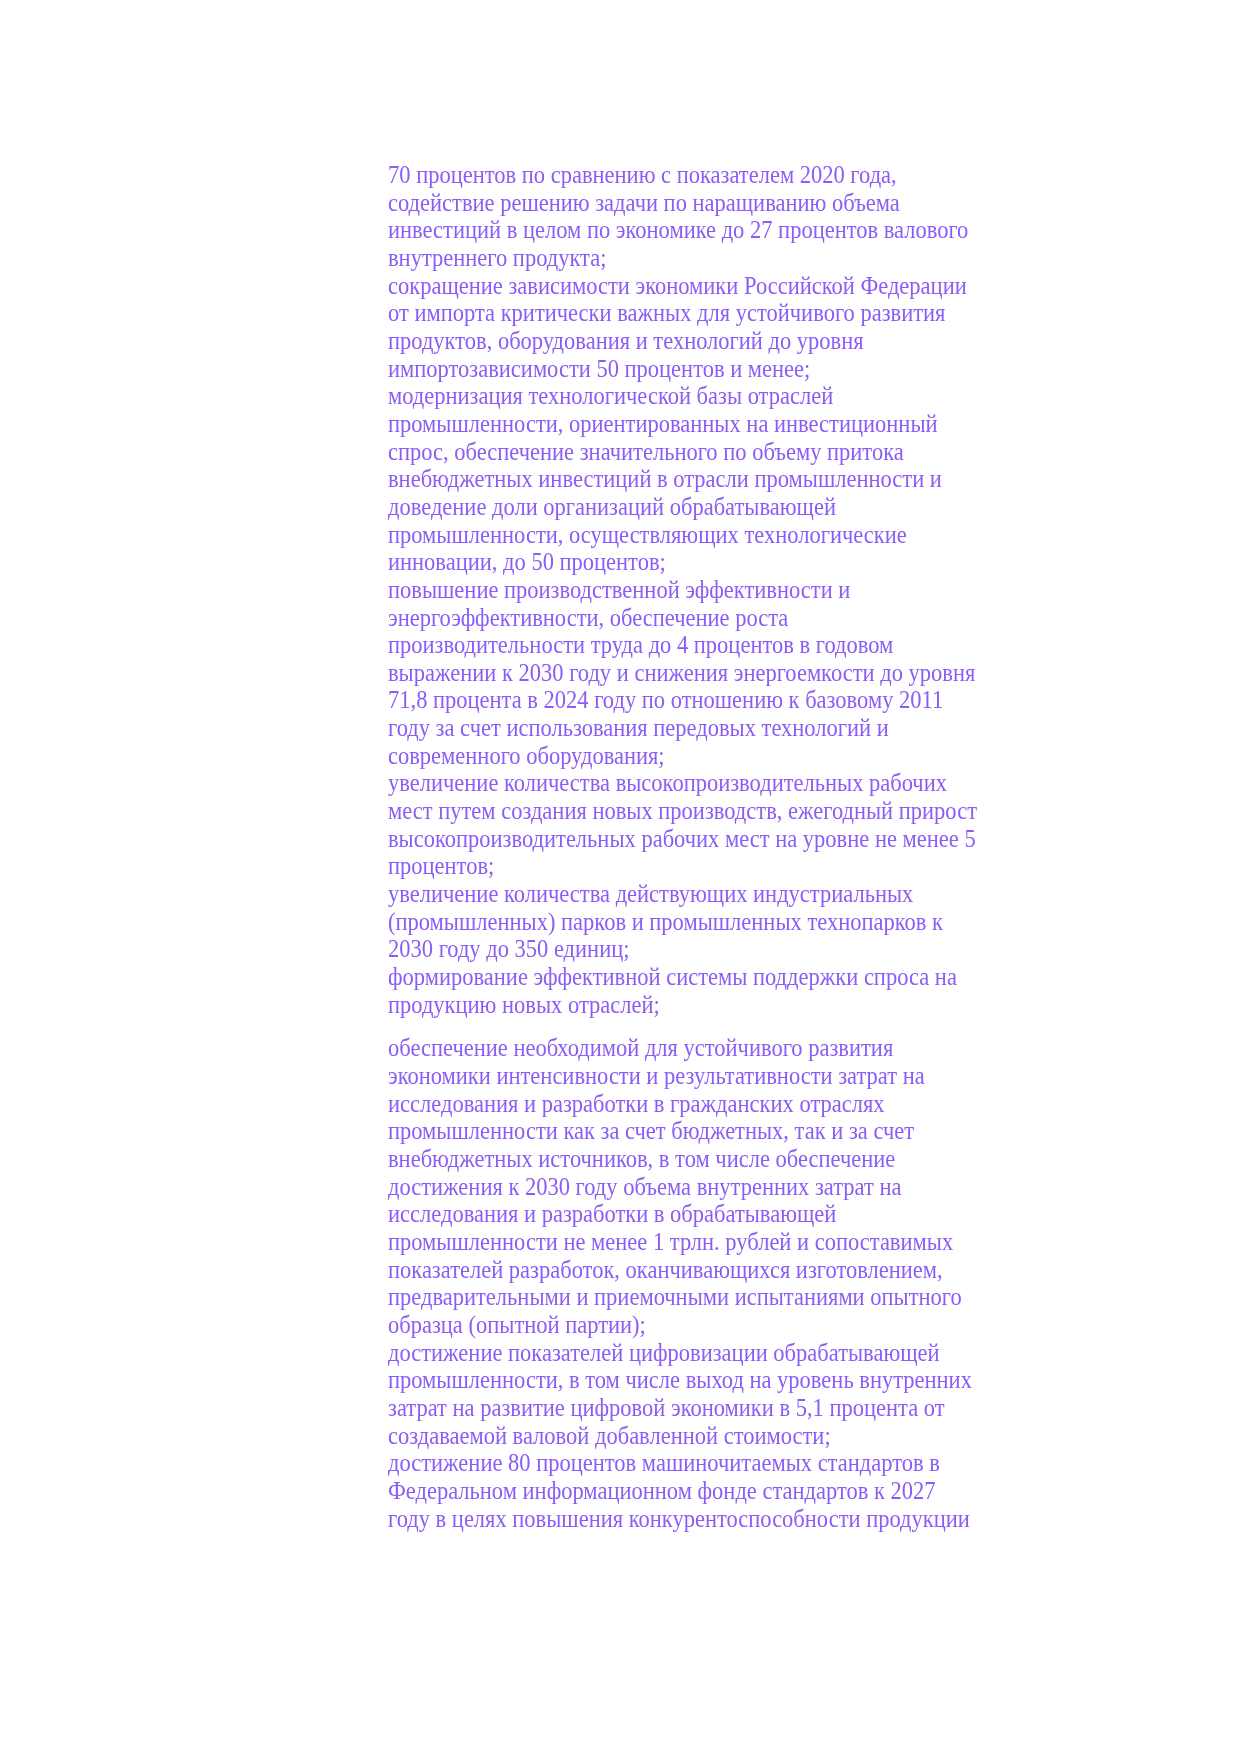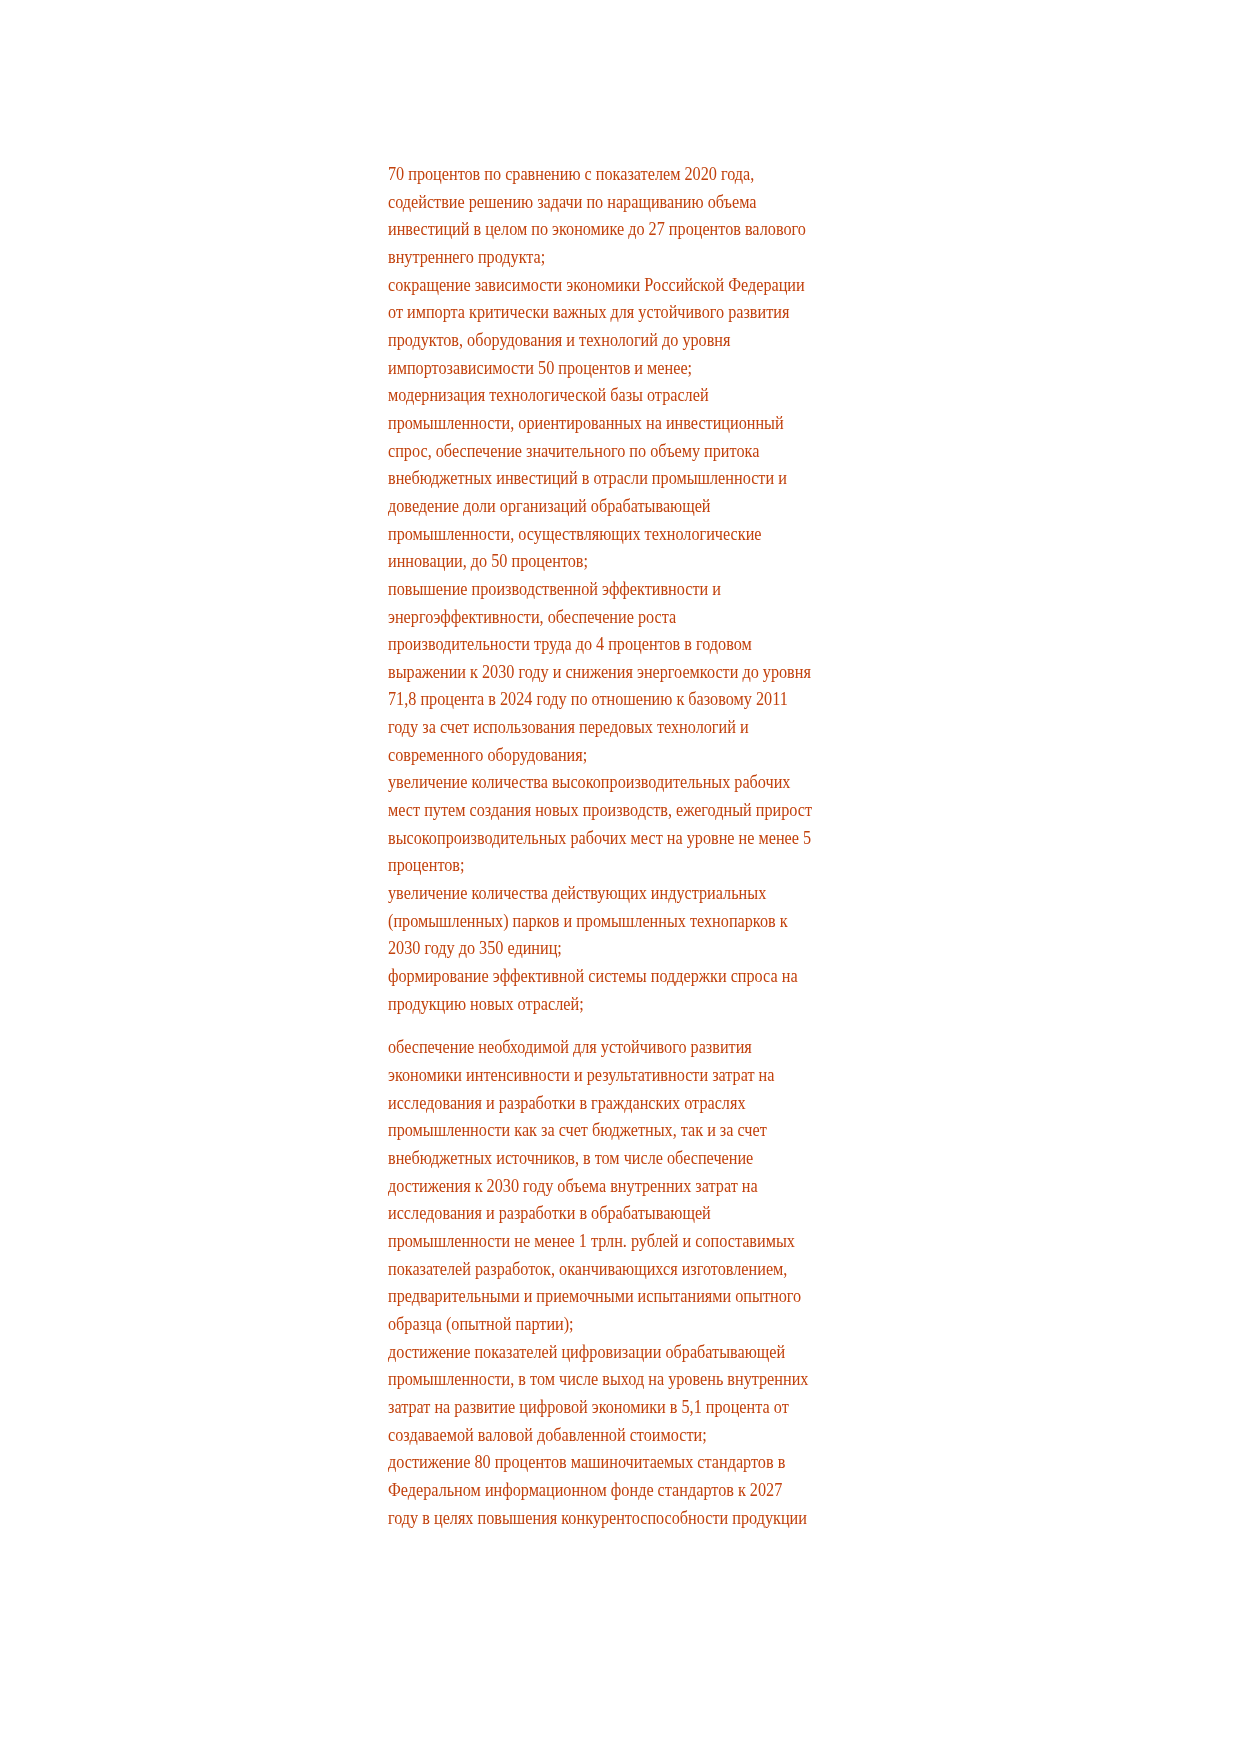--- a/index.html
+++ b/index.html
@@ -19,23 +19,23 @@
     width: 1240px;
     height: 1754px;
     background: #ffffff;
   }
   .text-column {
     position: absolute;
     left: 388px;
     top: 161px;
     width: 680px;
     font-family: "Liberation Serif", "DejaVu Serif", serif;
-    font-size: 18px;
+    font-size: 25px;
     line-height: 27.65px;
-    color: #c2410c;
+    color: #8b5cf6;
   }
   .line {
     display: block;
     white-space: nowrap;
     transform-origin: left center;
     transform: scaleX(0.9);
   }
   .block-gap {
     height: 16px;
   }

